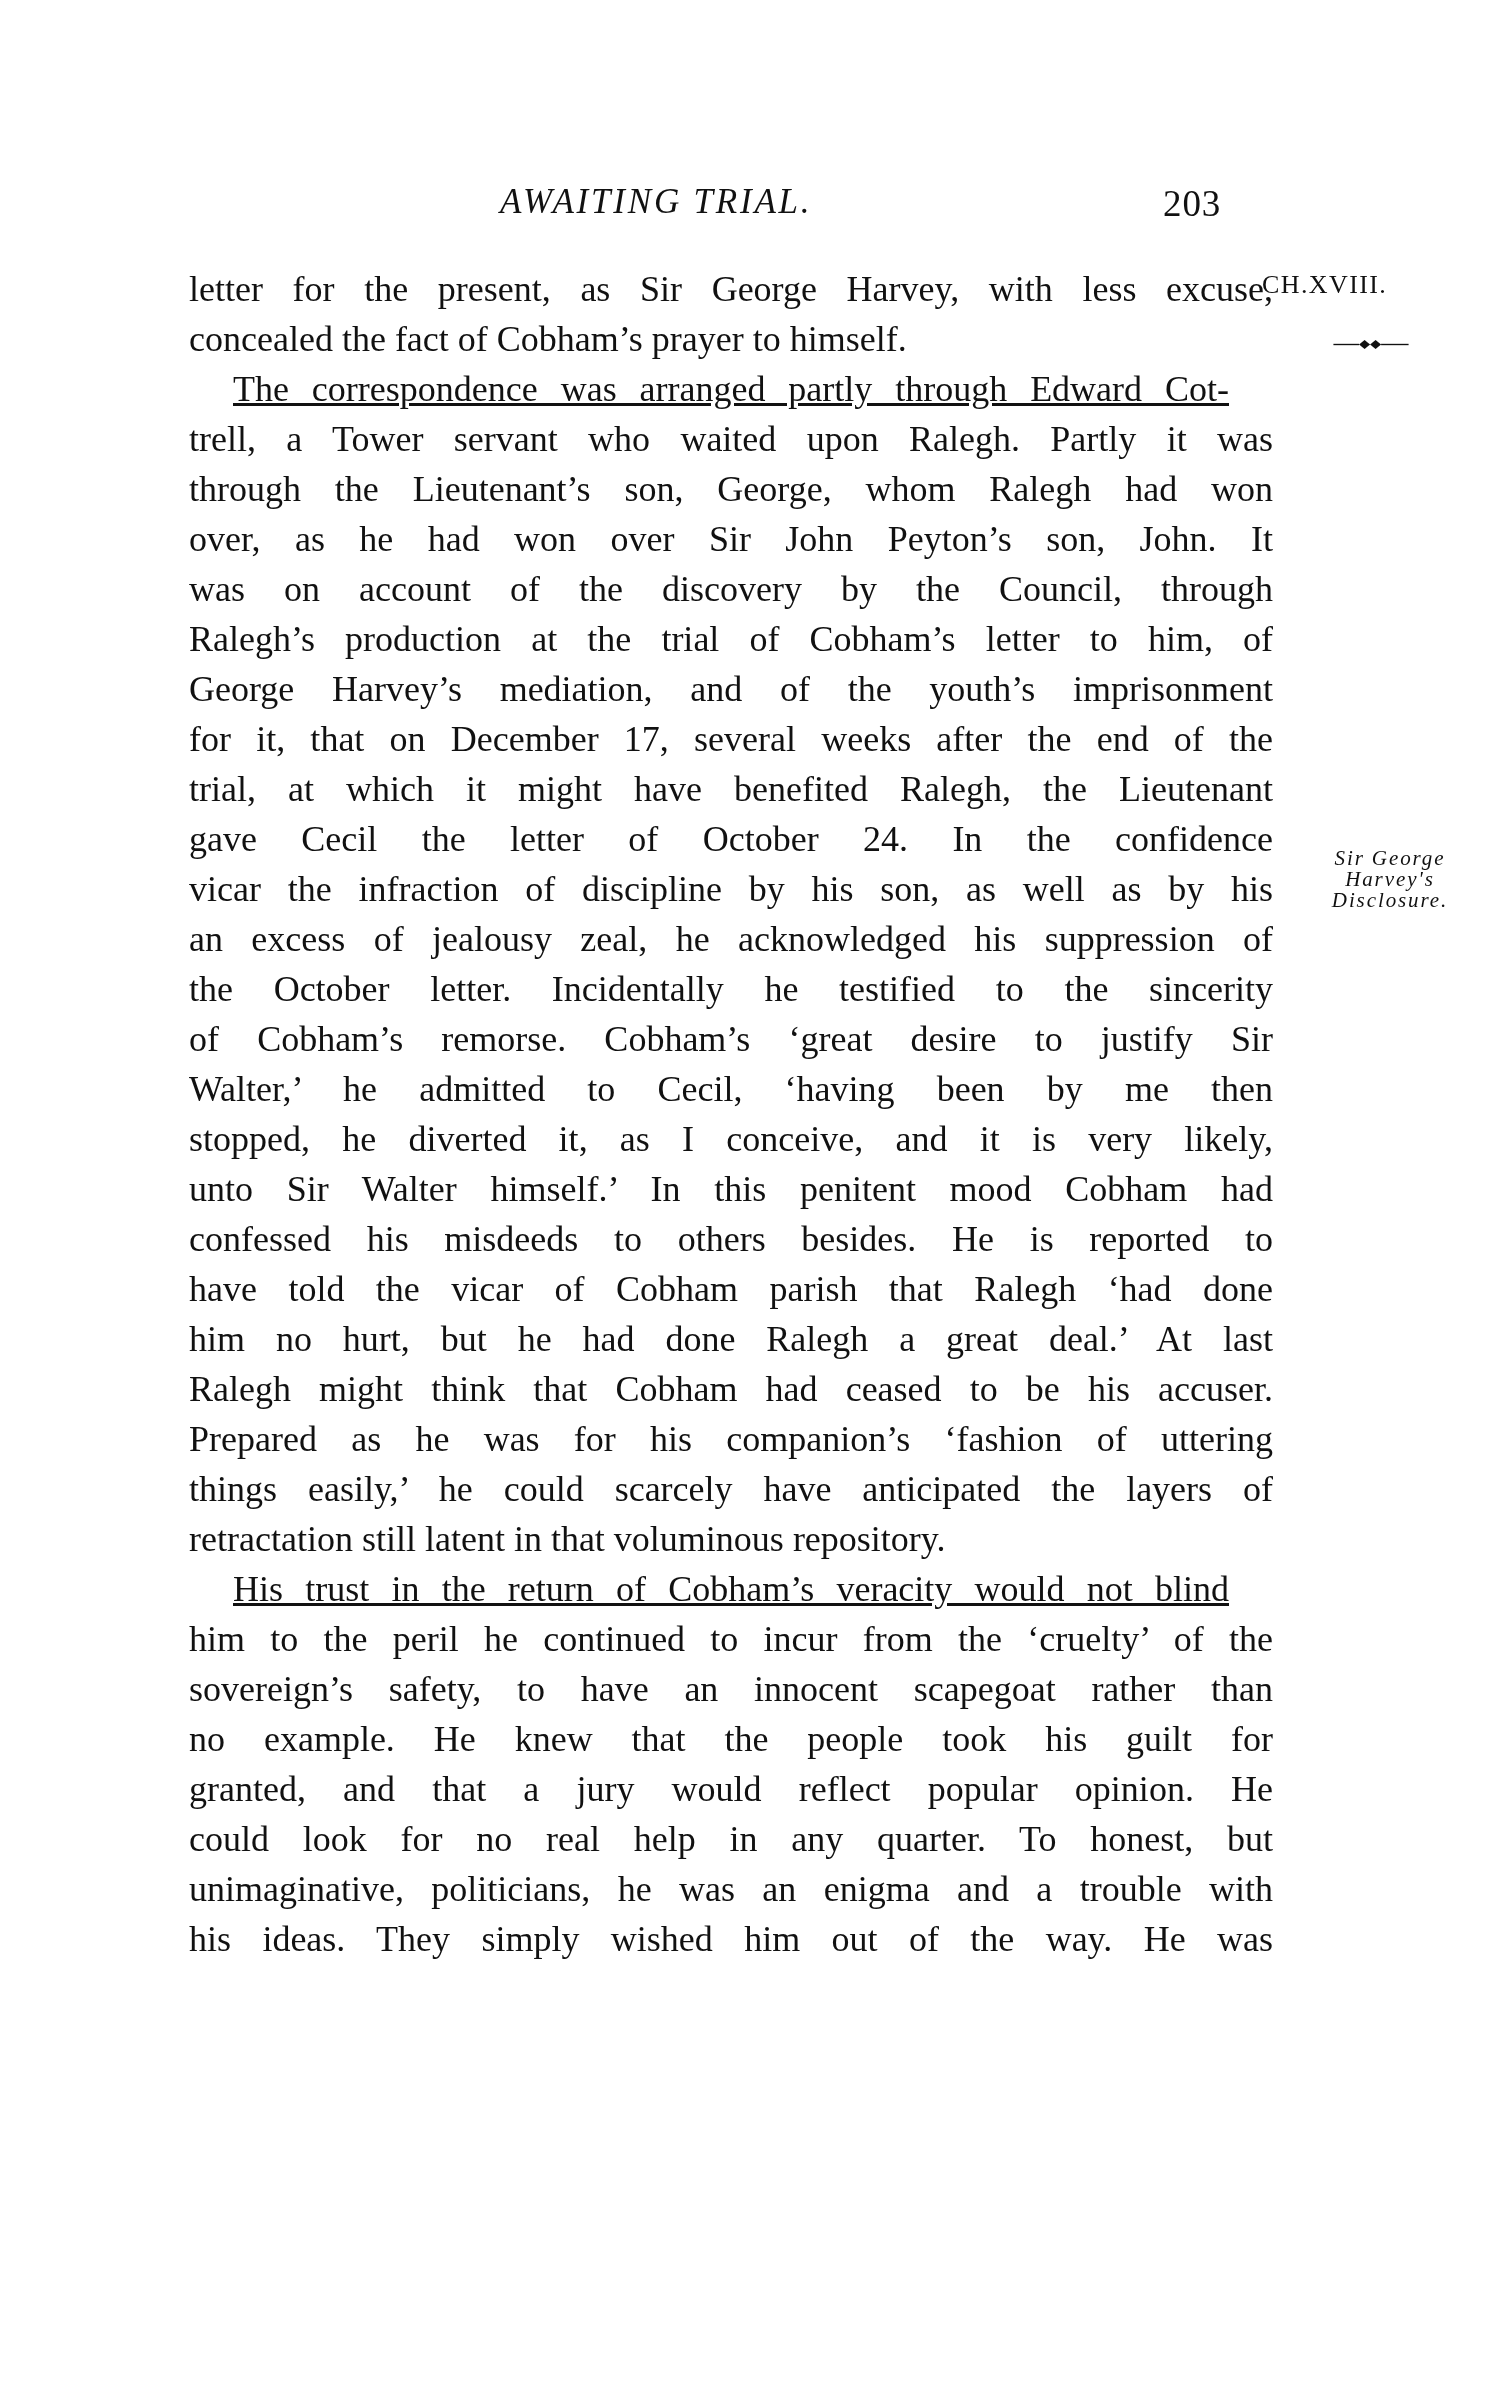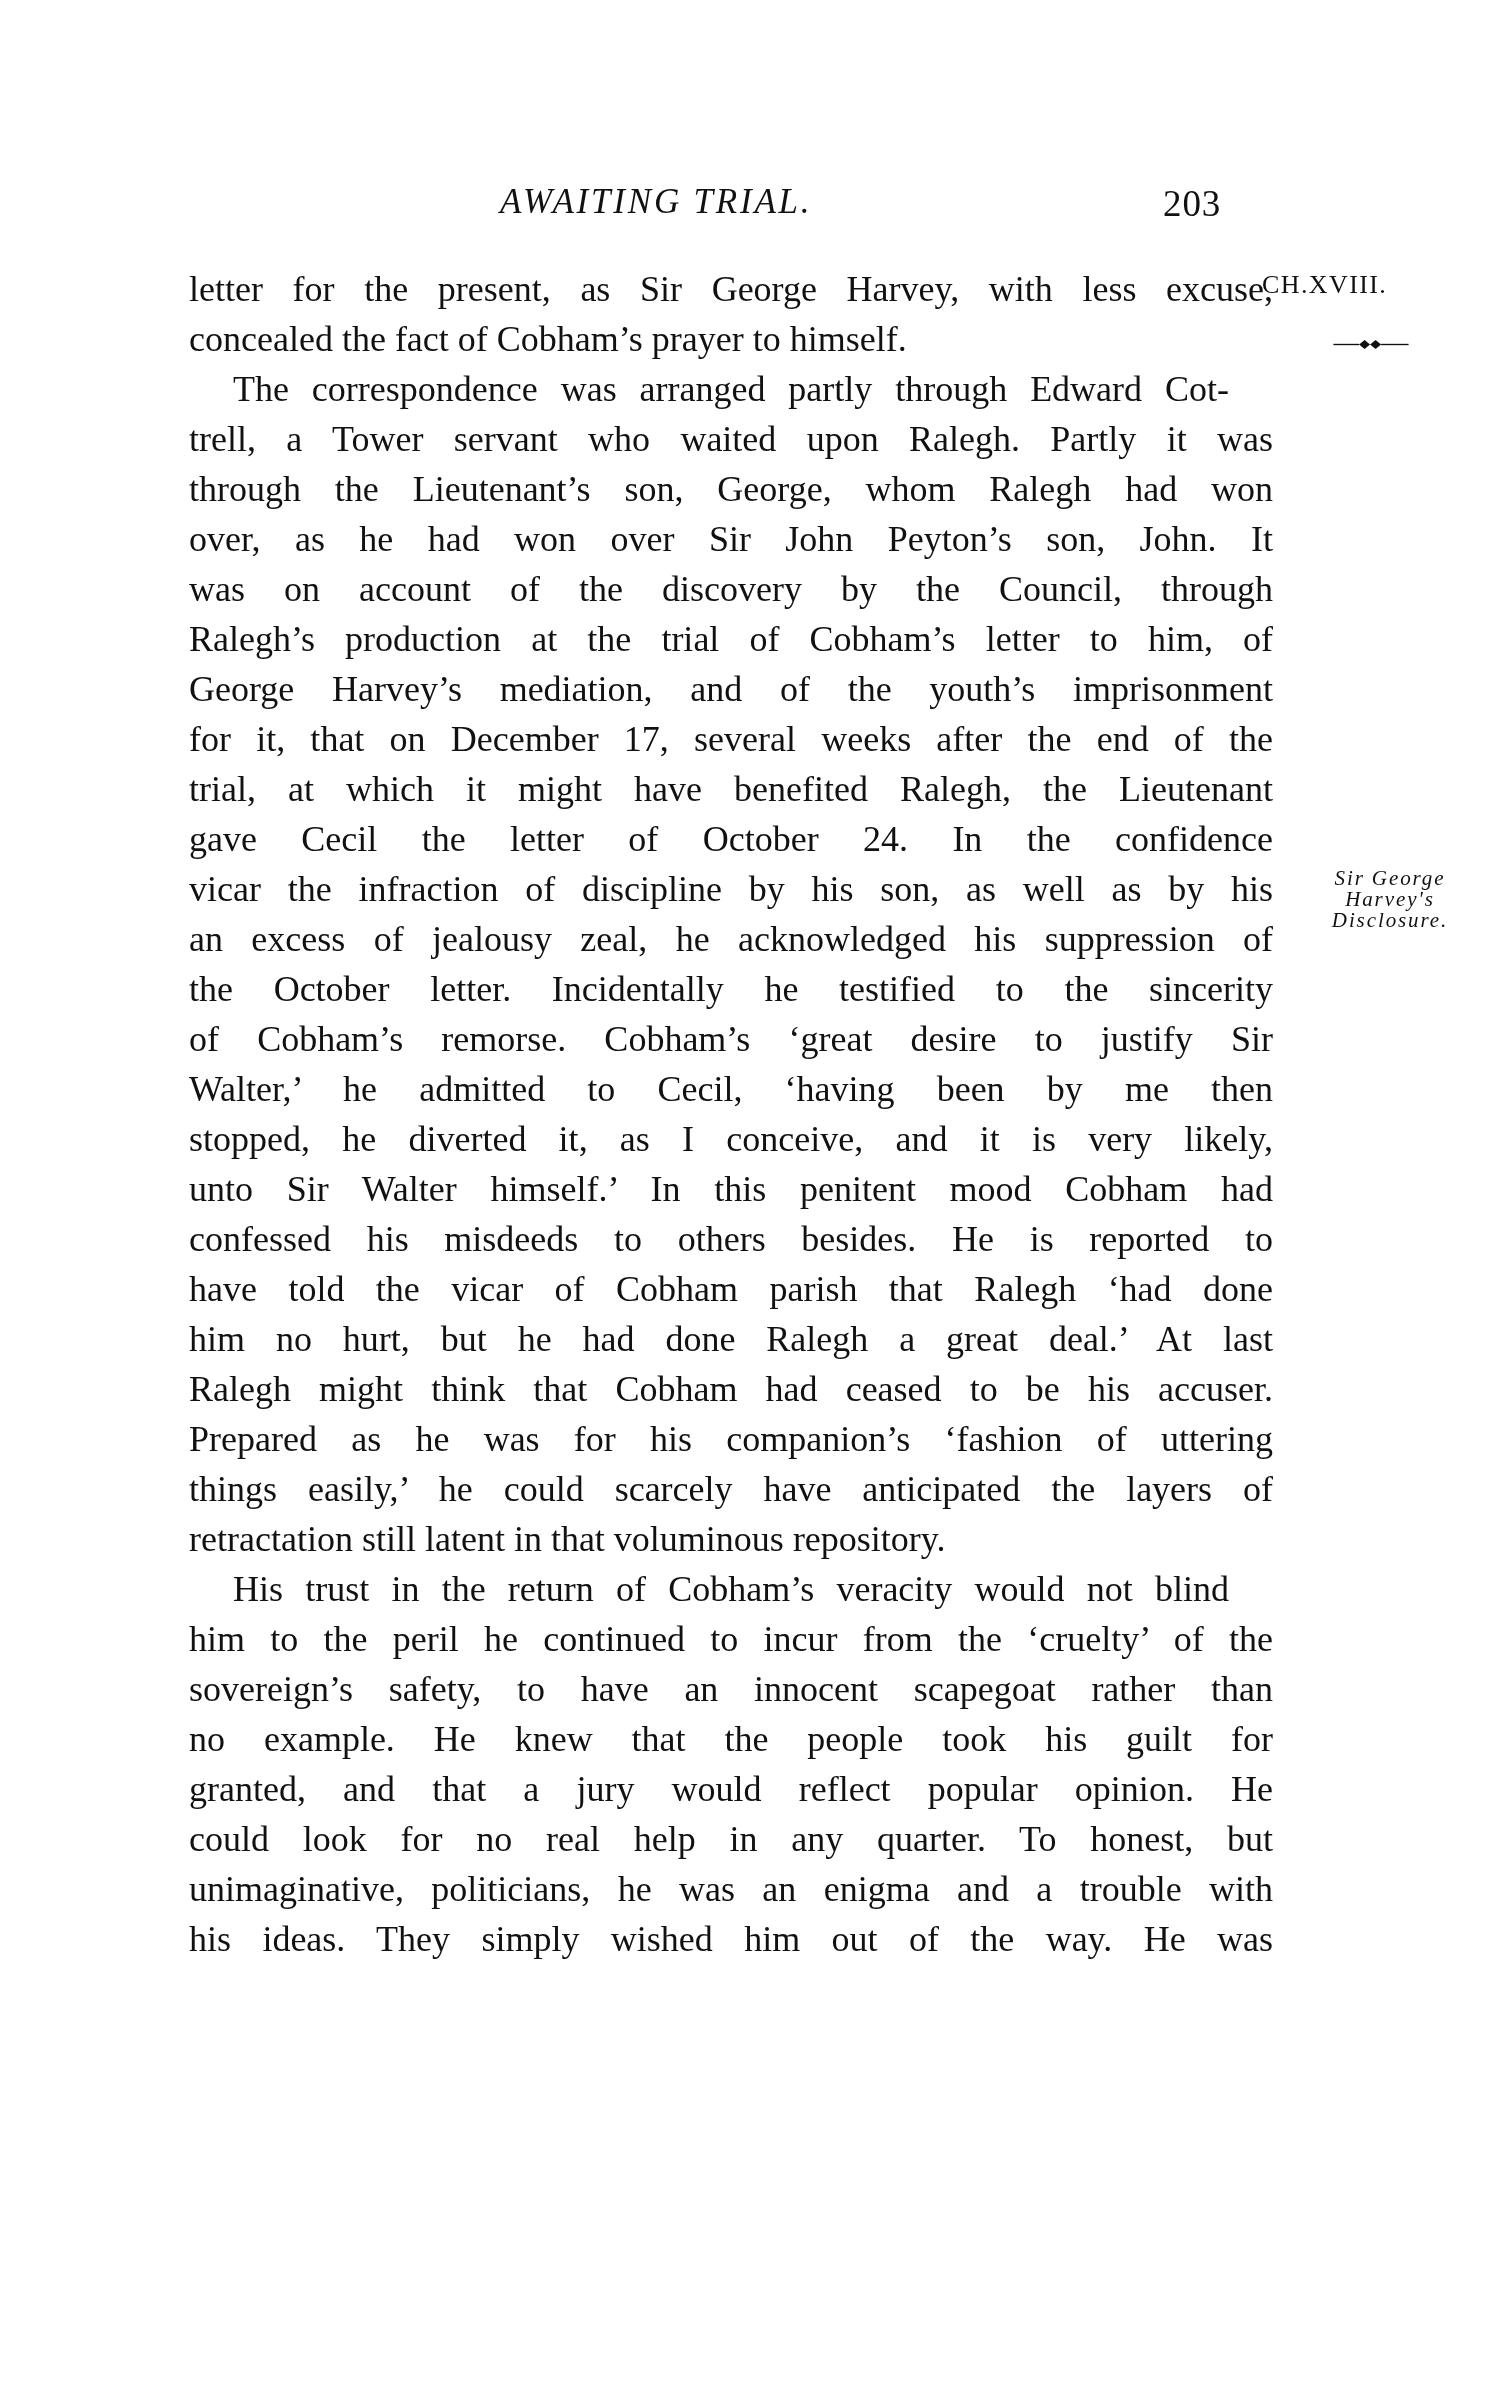--- a/index.html
+++ b/index.html
@@ -65,20 +65,21 @@
     text-align: justify;
     text-align-last: justify;
     white-space: normal;
     margin-left: 22px;
   }
   .line.last .inner {
     text-align-last: left;
   }
   .line.indent .inner {
     width: calc(100% - 44px);
+    text-decoration: underline;
   }
   .chapter-marker {
     position: absolute;
     left: 1262px;
     top: 272px;
     font-size: 26px;
     letter-spacing: 1.4px;
     line-height: 1;
     font-variant: small-caps;
   }
@@ -92,21 +93,20 @@
   .sidenote {
     position: absolute;
     left: 1279px;
     top: 848px;
     width: 222px;
     font-style: italic;
     font-size: 21px;
     line-height: 21px;
     letter-spacing: 1.9px;
     text-align: center;
-    margin-top: 20px;
   }
   .sidenote span {
     display: block;
   }
 </style>
 </head>
 <body>
 
 <div class="page">
 

